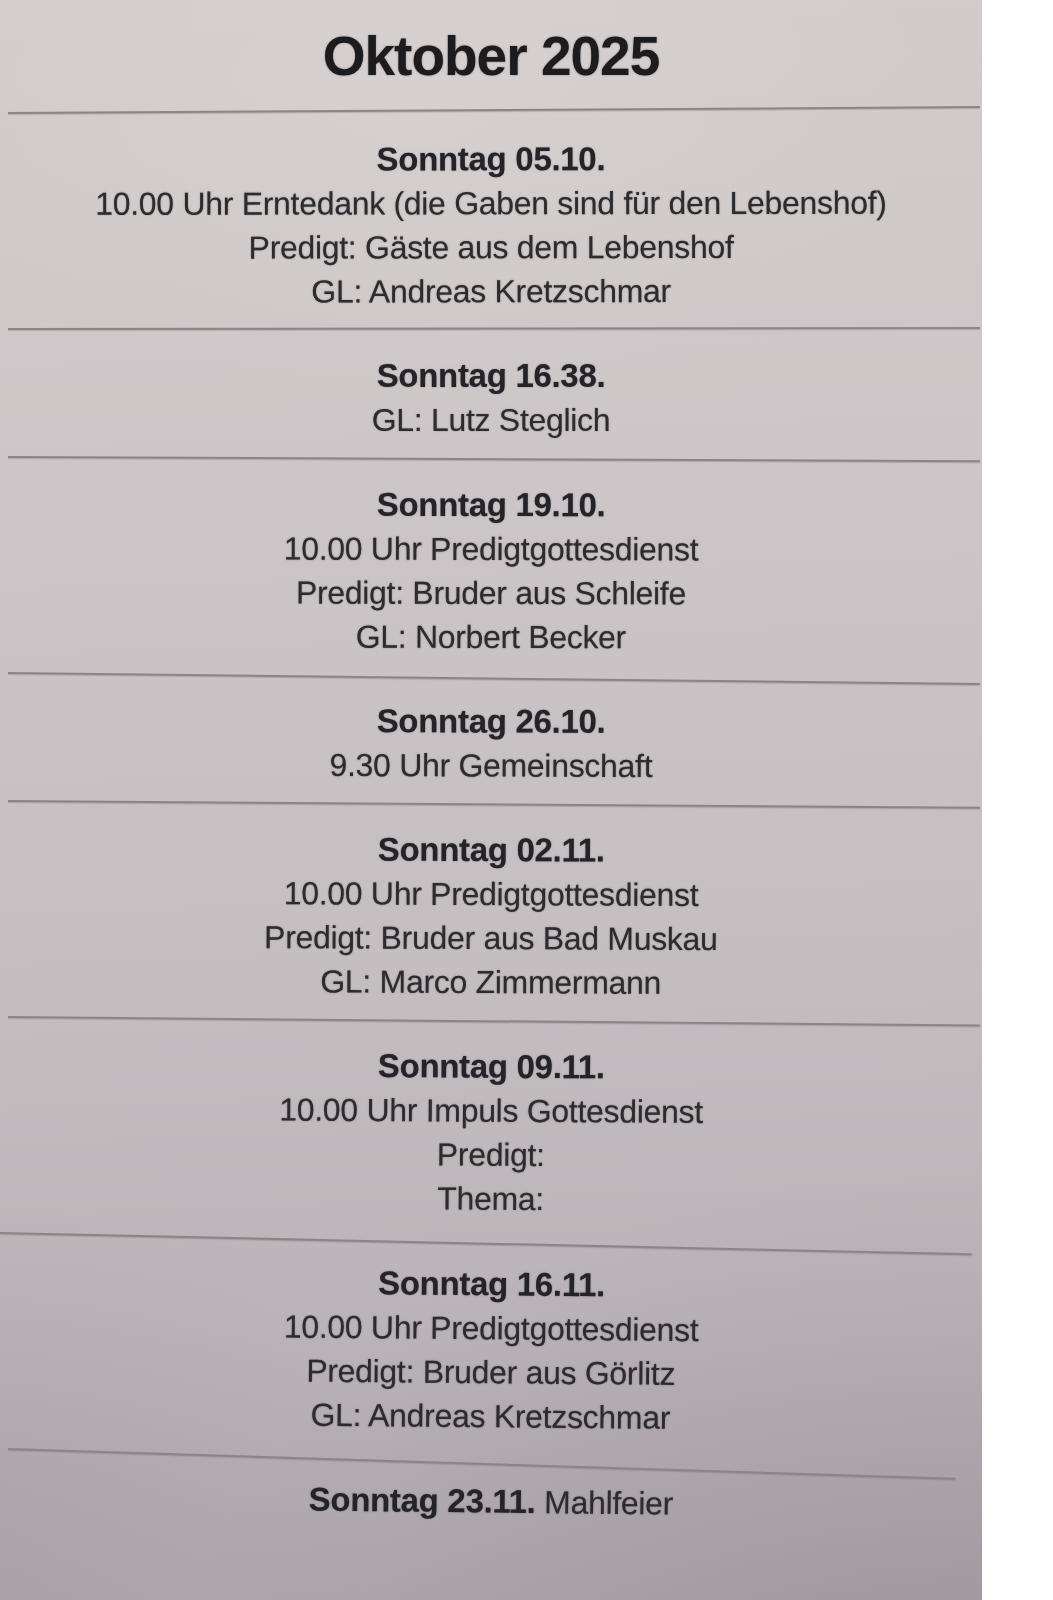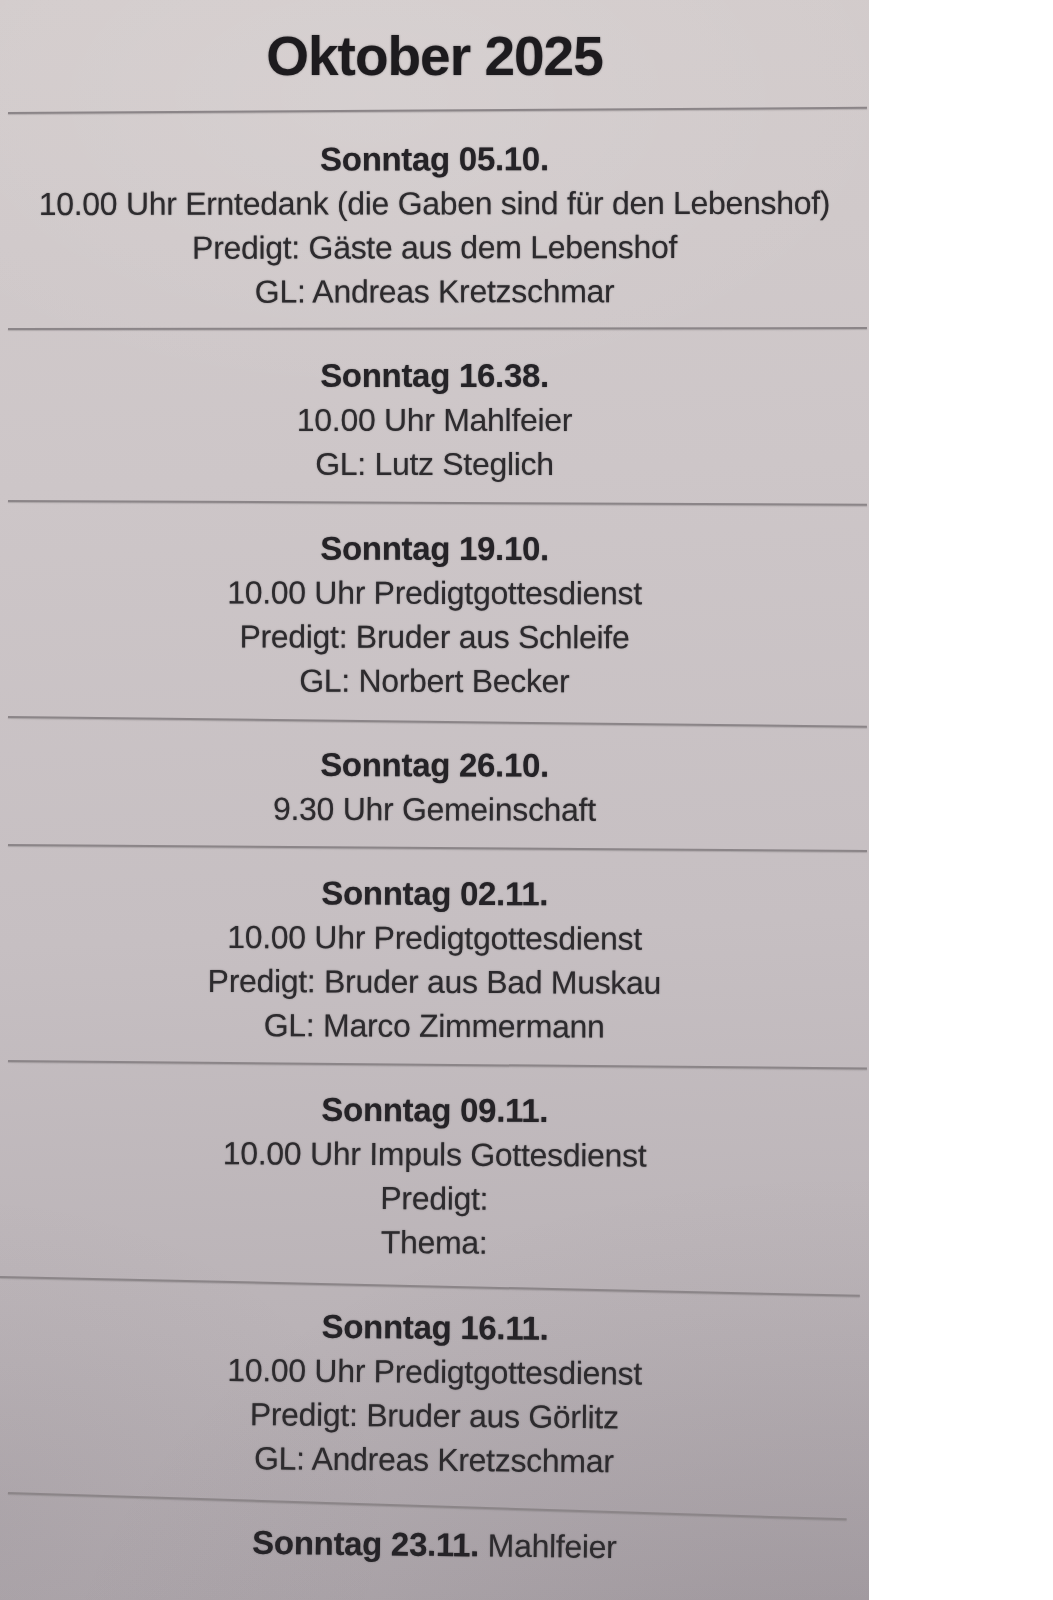--- a/index.html
+++ b/index.html
@@ -3,21 +3,21 @@
 <meta charset="utf-8">
 <style>
   * { margin: 0; padding: 0; box-sizing: border-box; }
   html, body { width: 1053px; height: 1600px; overflow: hidden; }
   body {
     font-family: "Liberation Sans", sans-serif;
     color: #2d2b2e;
   }
   .sheet {
     position: relative;
-    width: 869px;
+    width: 982px;
     height: 1600px;
     overflow: hidden;
     background-image:
       radial-gradient(ellipse 900px 500px at 42% 6%, rgba(255,255,255,0.10), rgba(255,255,255,0) 62%),
       radial-gradient(ellipse 1300px 900px at 98% 108%, rgba(58,48,58,0.14), rgba(0,0,0,0) 62%),
       radial-gradient(ellipse 800px 600px at -5% 95%, rgba(70,60,70,0.07), rgba(0,0,0,0) 55%),
       linear-gradient(178deg, #d3cccc 0%, #cdc6c8 30%, #c6bfc2 58%, #bab3b7 82%, #aea7ac 100%);
   }
   .page-title {
     padding-top: 22px;
@@ -77,21 +77,20 @@
   <div class="section r0">
     <p class="hdr">Sonntag 05.10.</p>
     <p>10.00 Uhr Erntedank (die Gaben sind für den Lebenshof)</p>
     <p>Predigt: Gäste aus dem Lebenshof</p>
     <p>GL: Andreas Kretzschmar</p>
   </div>
   <div class="sep sep-a"></div>
 
   <div class="section r1">
     <p class="hdr">Sonntag 16.38.</p>
-    <p>10.00 Uhr Mahlfeier</p>
     <p>GL: Lutz Steglich</p>
   </div>
   <div class="sep sep-b"></div>
 
   <div class="section r2">
     <p class="hdr">Sonntag 19.10.</p>
     <p>10.00 Uhr Predigtgottesdienst</p>
     <p>Predigt: Bruder aus Schleife</p>
     <p>GL: Norbert Becker</p>
   </div>

